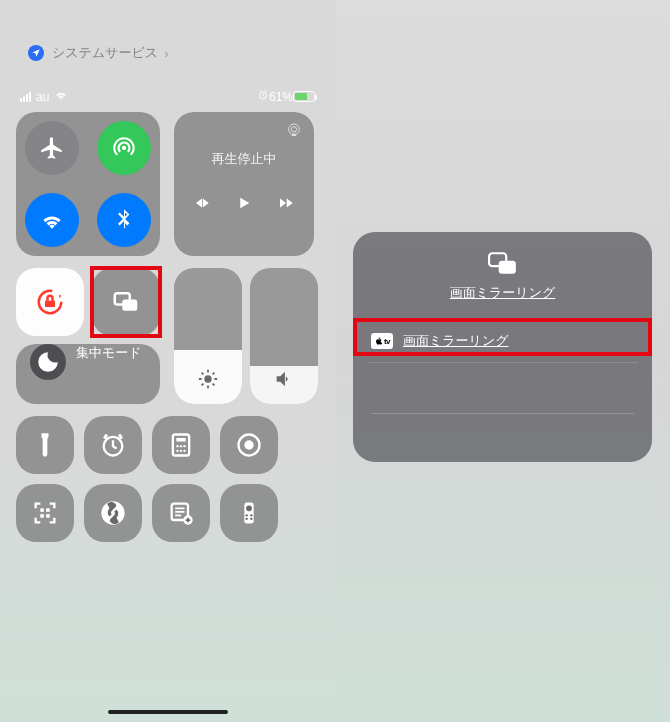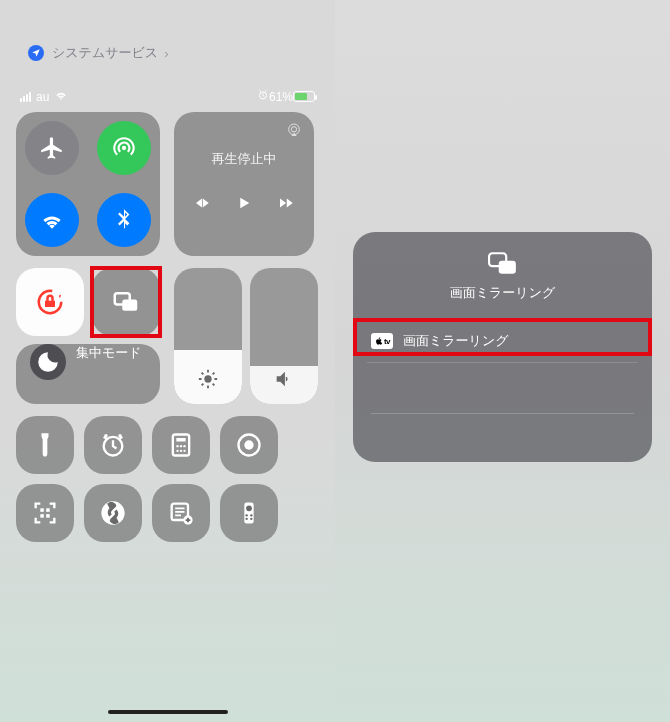--- a/index.html
+++ b/index.html
@@ -106,21 +106,21 @@
   .sq { width:58px; height:58px; display:flex;align-items:center;justify-content:center }
   .sq svg{width:28px;height:28px;fill:#fff}
   .c0{left:0}.c1{left:68px}.c2{left:136px}.c3{left:204px}
 
   .home-ind{position:absolute;bottom:8px;left:50%;transform:translateX(-50%);width:120px;height:4px;border-radius:3px;background:#222}
 
   
   .mirror-card{
     position:absolute; left:18px; right:18px; top:232px;
     background:rgba(95,95,100,0.78); border-radius:22px;
-    padding:20px 14px 48px; color:#fff;
+    padding:20px 14px 48px; color:#fff;text-decoration:underline;
   }
   .mirror-card .mir-icon{display:flex;justify-content:center;margin-bottom:8px}
   .mirror-card .mir-icon svg{width:30px;height:24px;fill:none;stroke:#fff;stroke-width:2}
   .mirror-card .mir-title{text-align:center;font-size:13px;margin-bottom:18px}
   .mir-item{display:flex;align-items:center;gap:10px;padding:12px 4px;font-size:13px;border-bottom:1px solid rgba(255,255,255,0.15)}
   .mir-item:last-child{border-bottom:none}
   .atv-badge{width:22px;height:16px;border-radius:3px;background:#fff;color:#000;font-size:8px;font-weight:700;display:flex;align-items:center;justify-content:center;letter-spacing:-0.5px}
   .mir-sep{height:1px;background:rgba(255,255,255,0.2);margin:50px 4px 0}
   .red-row{left:18px;right:18px;top:318px;height:38px}
 

